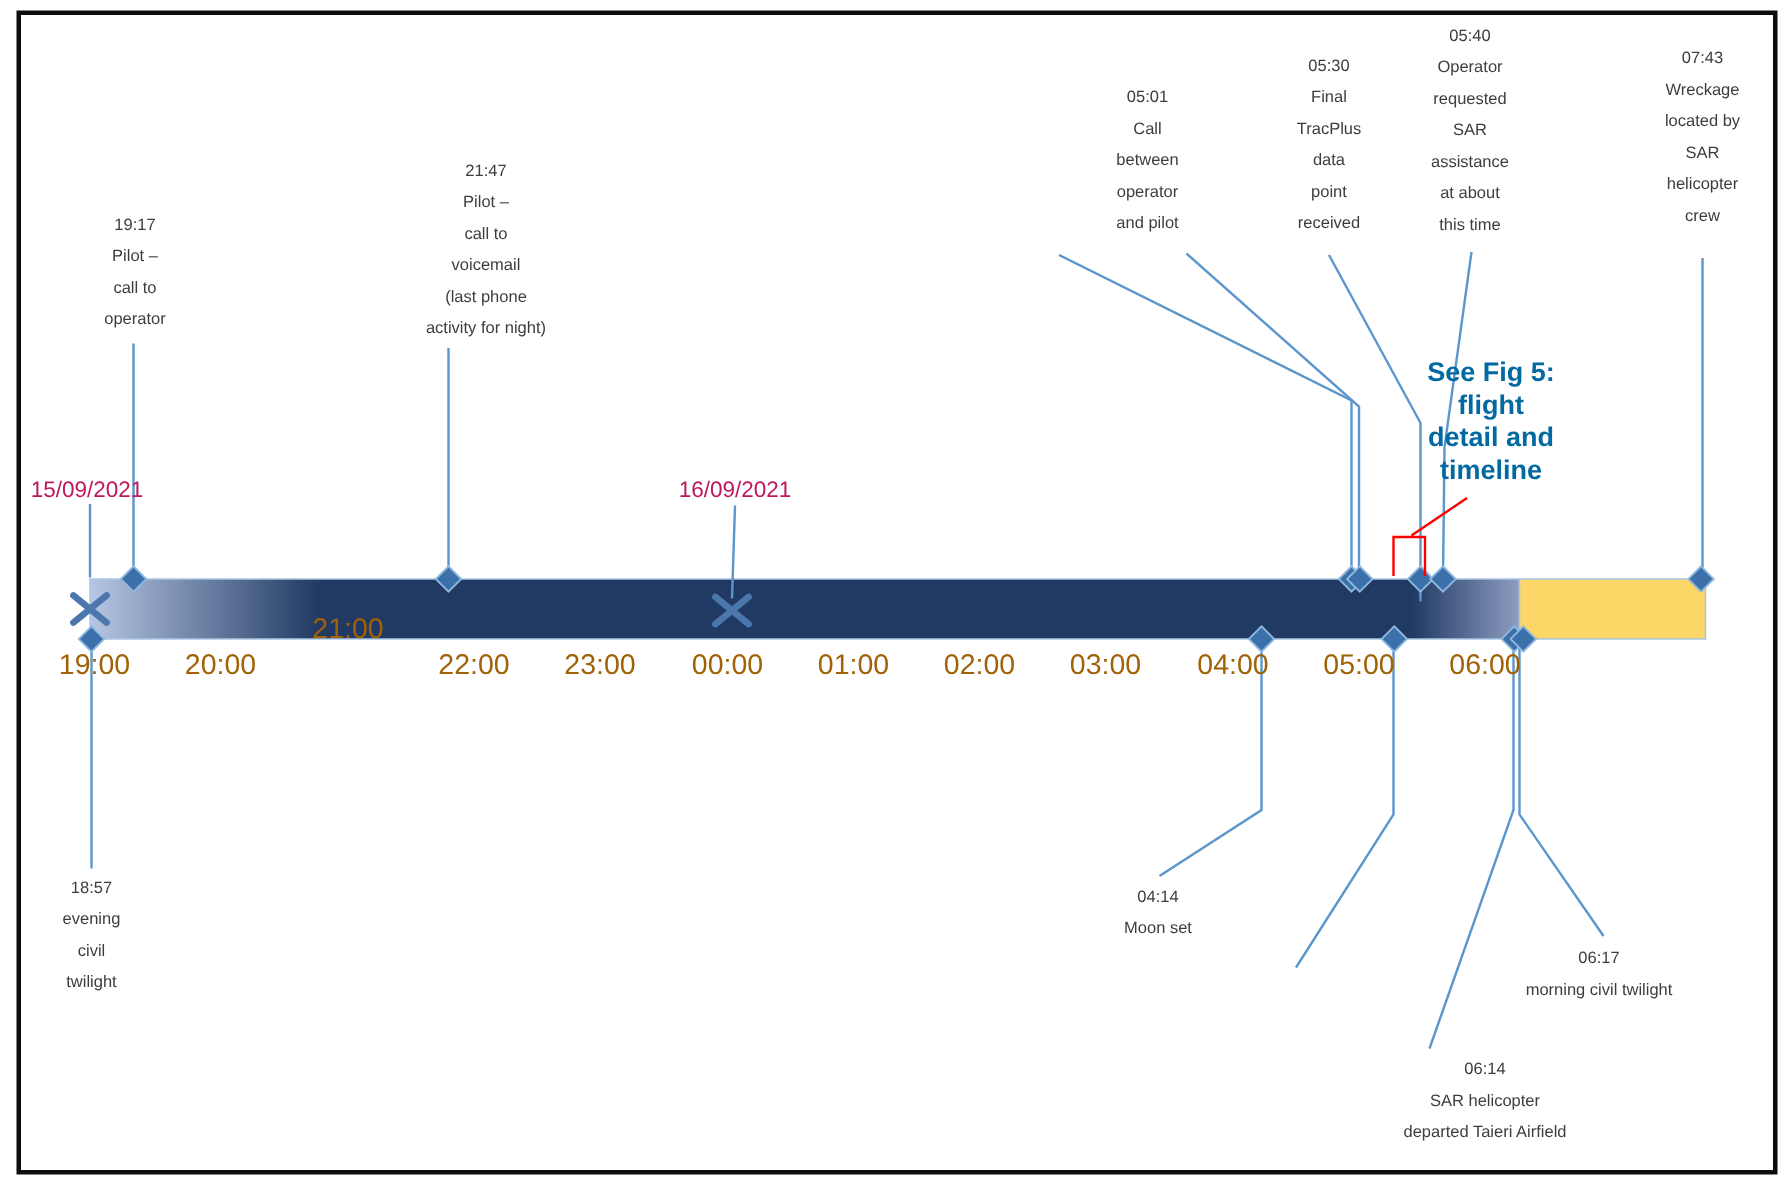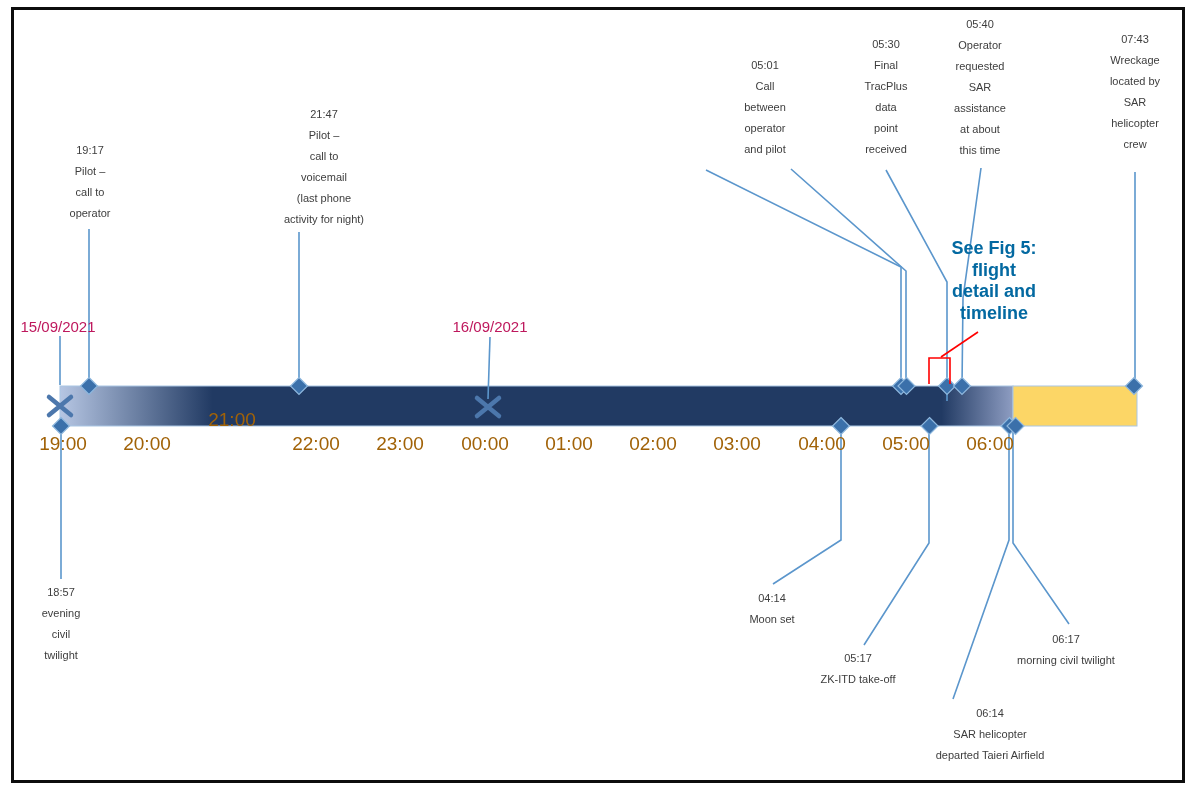--- a/index.html
+++ b/index.html
@@ -148,22 +148,20 @@
 SAR
 helicopter
 crew</div>
 
   <div class="lbl" style="left:61px;top:582px;">18:57
 evening
 civil
 twilight</div>
   <div class="lbl" style="left:772px;top:588px;">04:14
 Moon set</div>
-  <div class="lbl" style="left:858px;top:648px;">05:17
-ZK-ITD take-off</div>
   <div class="lbl" style="left:958px;top:703px;margin-left:32px;">06:14
 SAR helicopter
 departed Taieri Airfield</div>
   <div class="lbl" style="left:1066px;top:629px;">06:17
 morning civil twilight</div>
 
   <div class="annot" style="left:994px;top:238px;">See Fig 5:
 flight
 detail and
 timeline</div>

